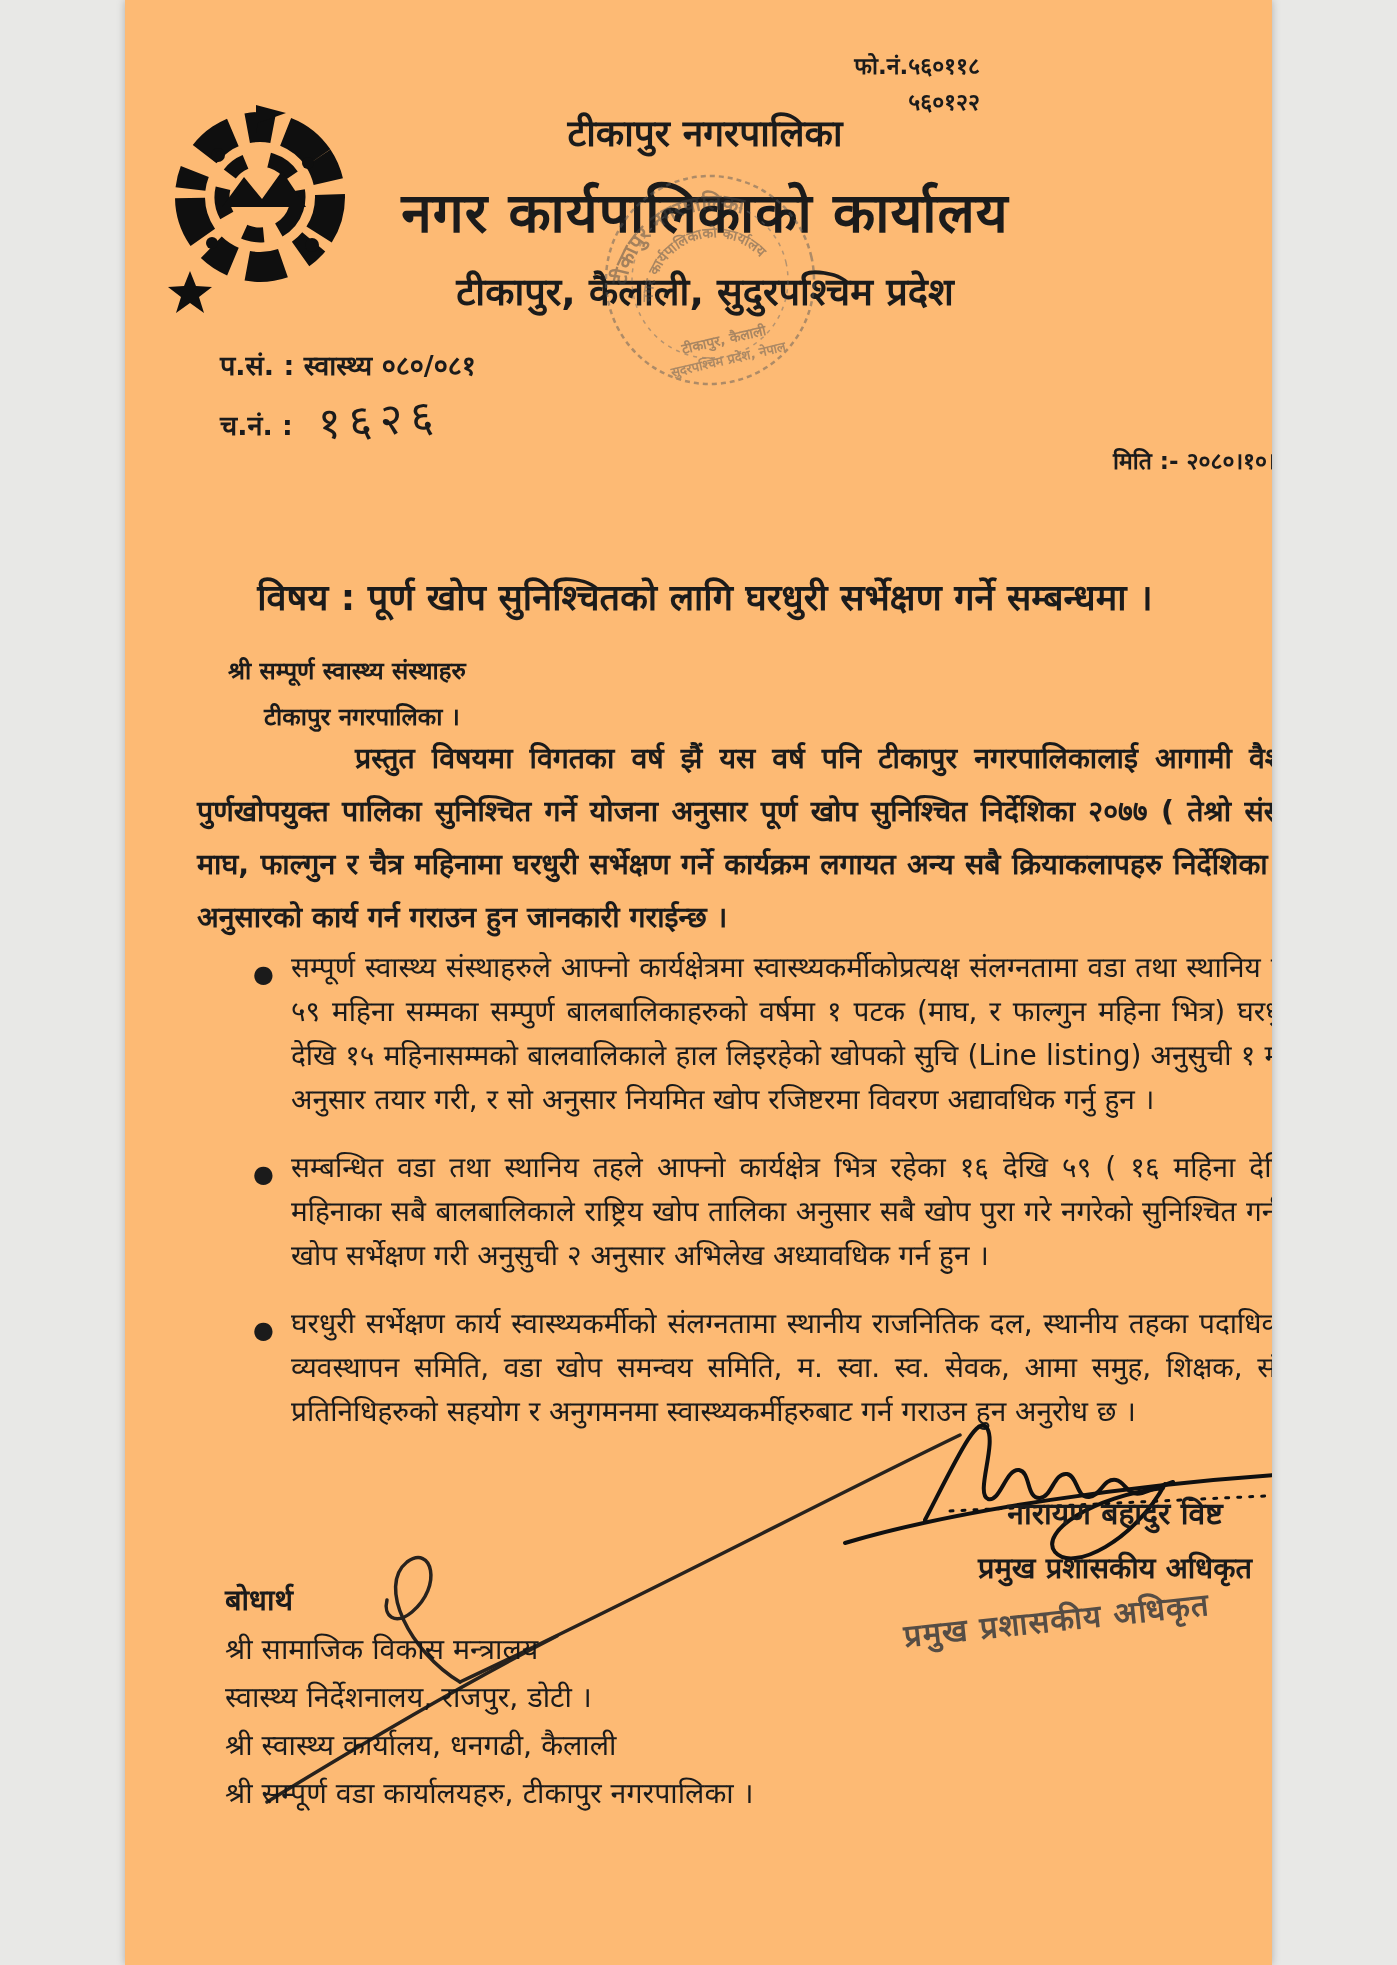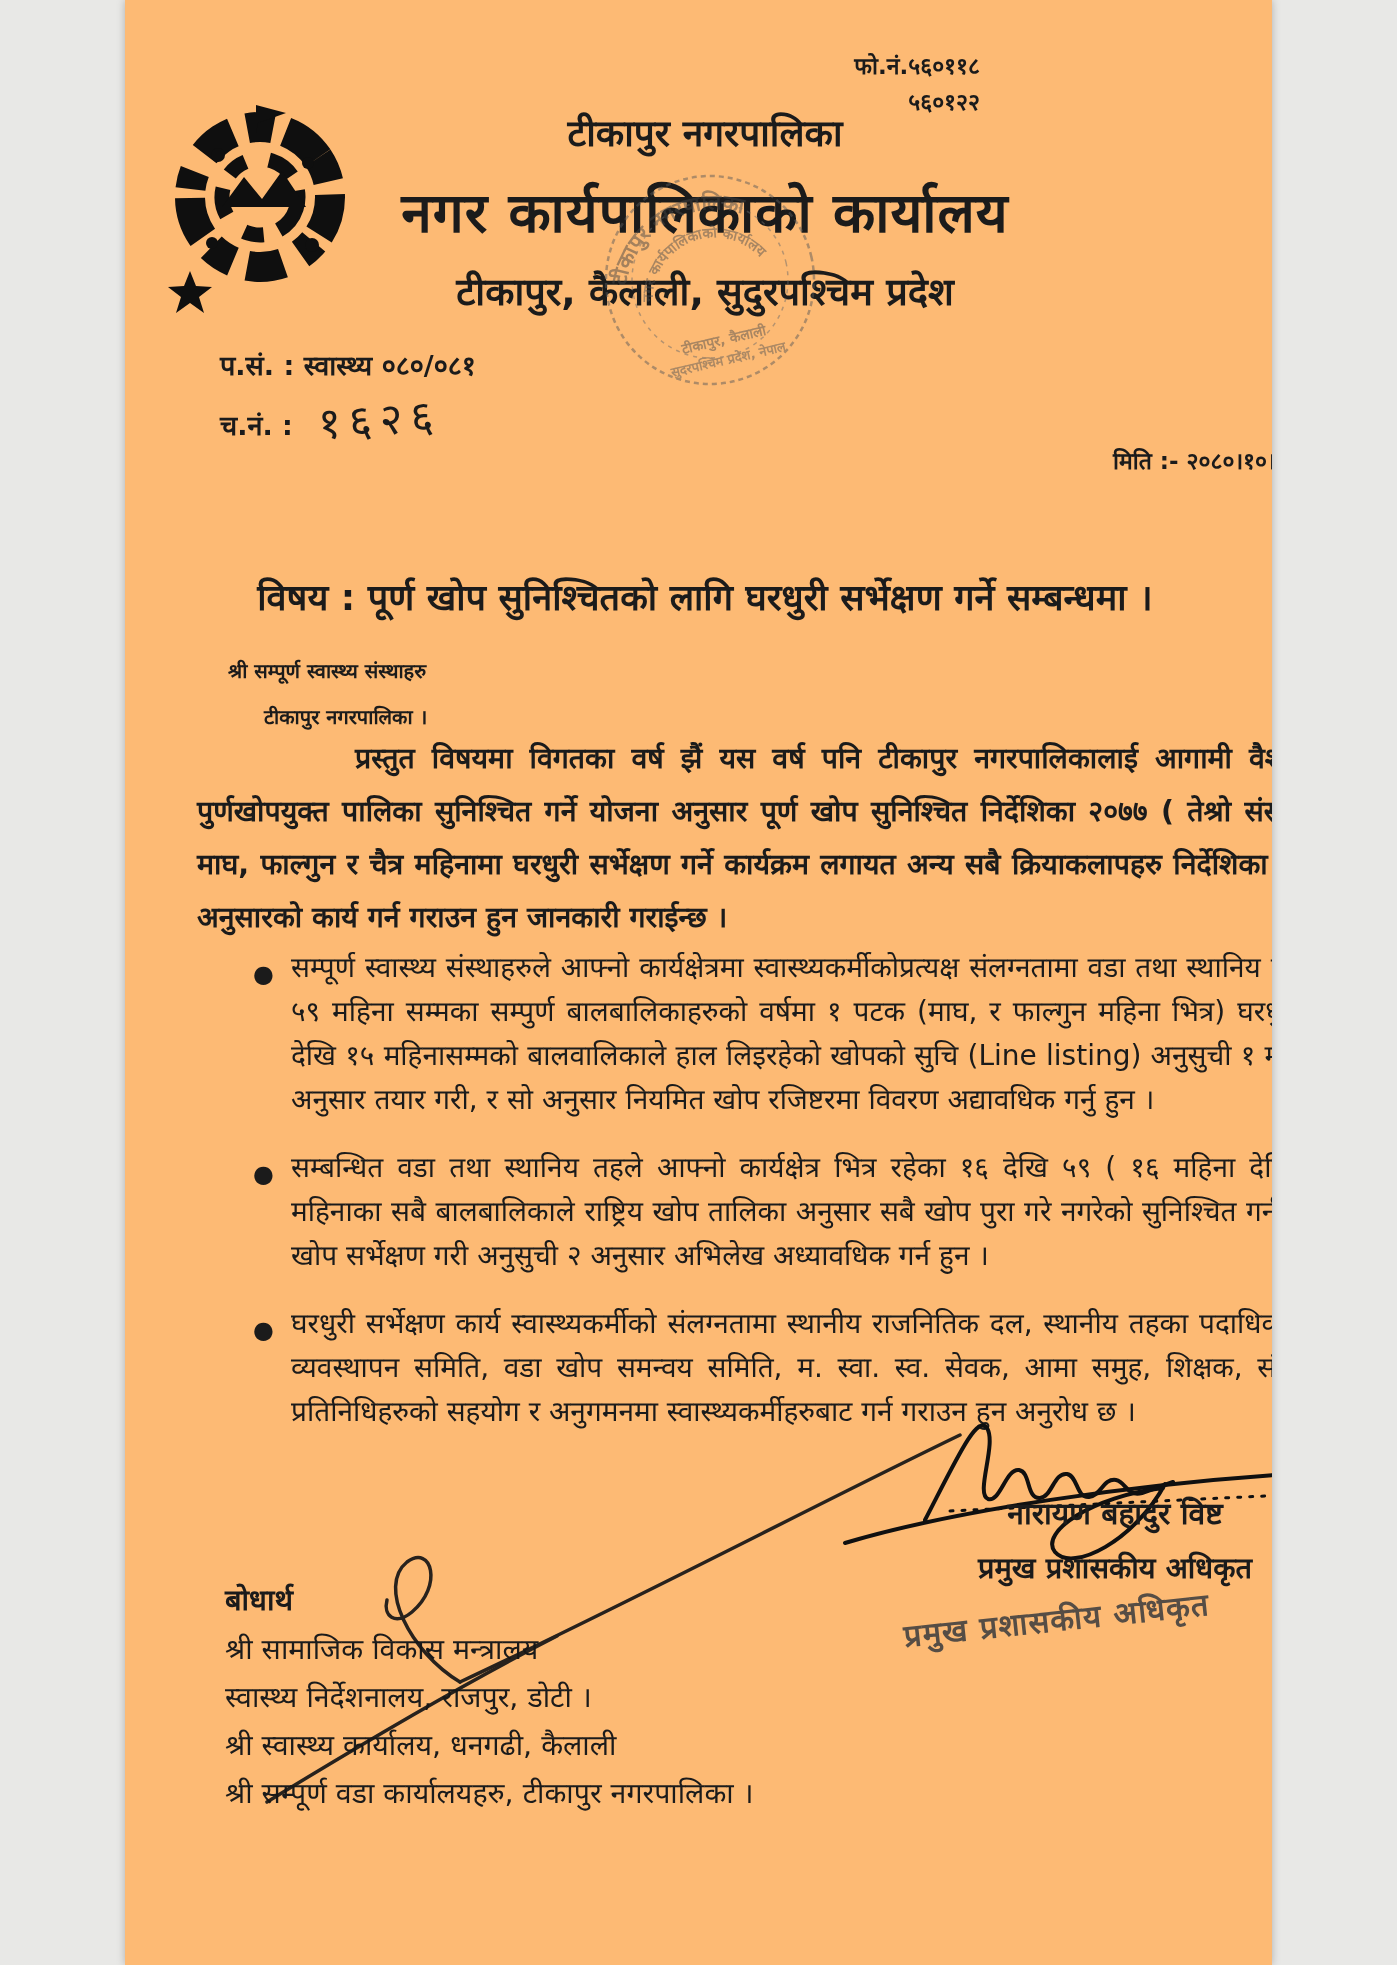--- a/index.html
+++ b/index.html
@@ -31,21 +31,21 @@
   }
   .refs{position:absolute;left:95px;top:346px;font-size:27px;font-weight:bold;line-height:40px;}
   .dispatch-row{margin-top:14px;}
   .dispatch-value{
     display:inline-block;font-size:44px;font-weight:normal;
     transform:rotate(-4deg);margin-left:16px;letter-spacing:8px;
     font-family:"DejaVu Serif",serif;
   }
   .letter-date{position:absolute;left:988px;top:444px;font-size:23px;font-weight:bold;white-space:nowrap;}
   .subject{position:absolute;left:80px;top:572px;width:1000px;text-align:center;font-size:36px;font-weight:bold;}
-  .addressee{position:absolute;left:103px;top:648px;font-size:20px;line-height:46px;font-weight:600;}
+  .addressee{position:absolute;left:103px;top:648px;font-size:24px;line-height:46px;font-weight:600;}
   .addr2{padding-left:36px;}
   .body-par{
     position:absolute;left:72px;top:732px;width:1258px;
     font-size:28.5px;line-height:53px;text-align:justify;
     text-indent:158px;font-weight:700;
   }
   .bullets{position:absolute;left:128px;top:946px;width:1212px;}
   .bullet{display:flex;margin-bottom:24px;font-size:28px;line-height:44px;font-weight:500;}
   .bullet .dot{width:38px;flex:0 0 38px;font-size:24px;padding-top:6px;}
   .bullet .btxt{flex:1;text-align:justify;}

